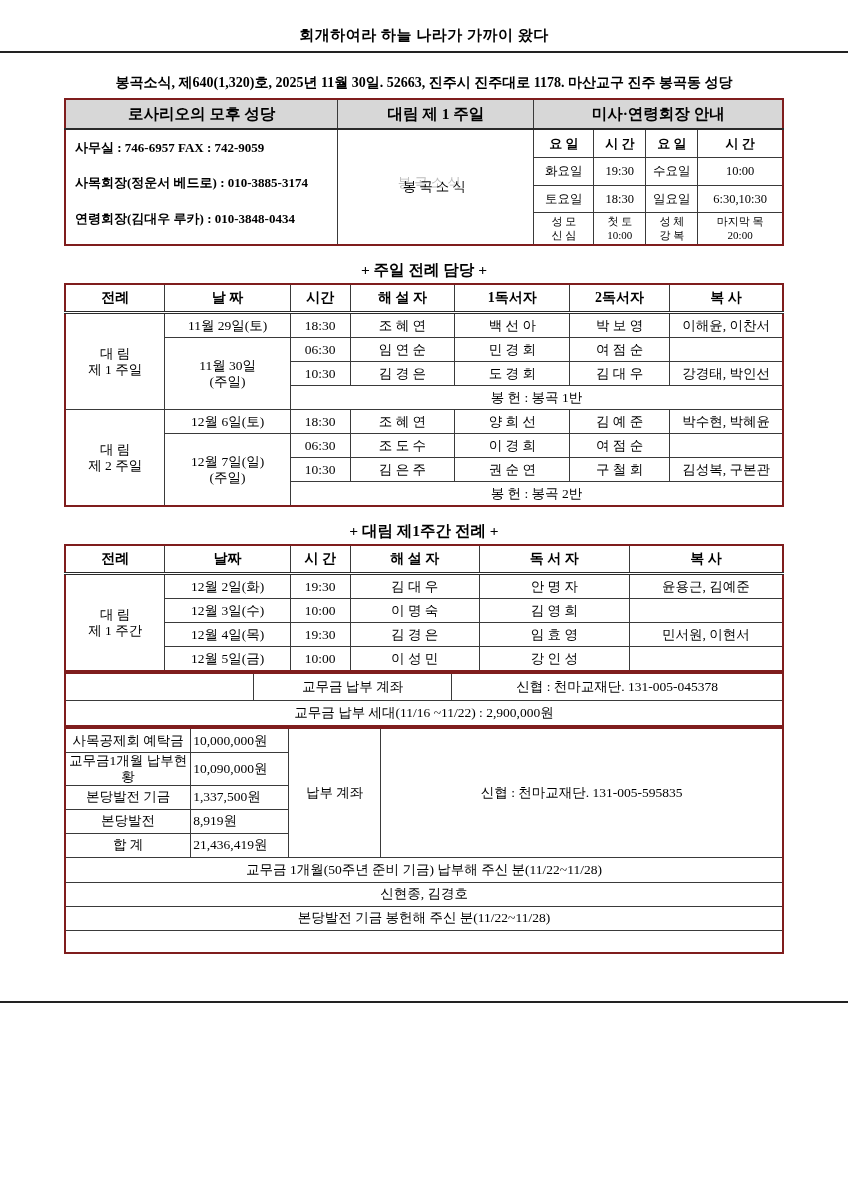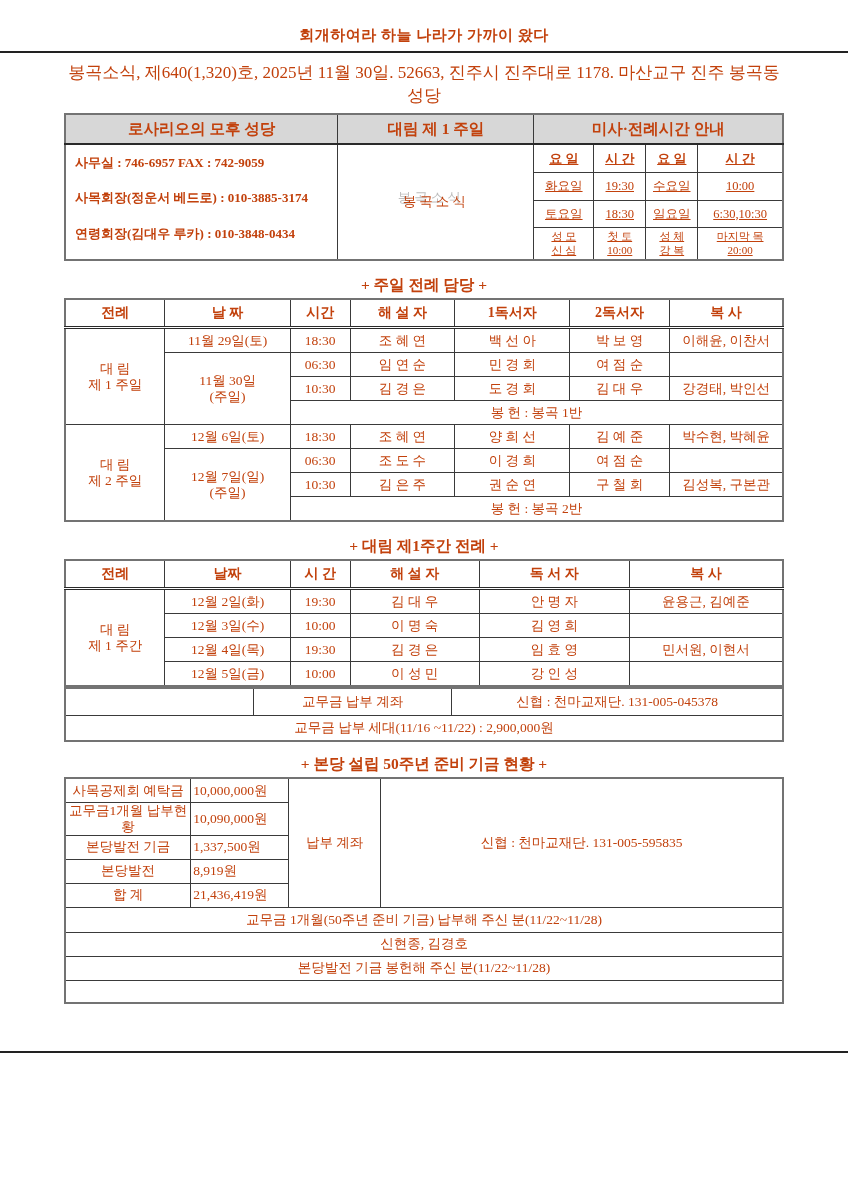--- a/index.html
+++ b/index.html
@@ -1,41 +1,41 @@
 <!DOCTYPE html>
 <html><head>
 <meta charset="utf-8">
 <style>
   html,body{margin:0;padding:0;background:#888;}
   .page{
     width:848px;height:1200px;background:#ffffff;margin:0 auto;
-    font-family:"Liberation Serif","DejaVu Serif",serif;color:#c2410c;
+    font-family:"Liberation Serif","DejaVu Serif",serif;color:#000000;
     position:relative;overflow:hidden;
   }
   .content{width:720px;margin:0 auto;}
   
   .motto{padding-top:26px;text-align:center;font-weight:800;font-size:15px;letter-spacing:.5px;}
   .full-rule{border-top:2px solid #222;margin-top:6px;}
-  .issue-line{margin-top:8px;text-align:center;font-weight:normal;font-size:17px;}
-  
-  table.tbl{border-collapse:collapse;width:100%;table-layout:fixed;border:2px solid #737373;}
+  .issue-line{margin-top:21px;text-align:center;font-weight:bold;font-size:14px;}
+  
+  table.tbl{border-collapse:collapse;width:100%;table-layout:fixed;border:2px solid #7f1d1d;}
   table.tbl td{border:1px solid #3a3a3a;text-align:center;vertical-align:middle;
                font-size:13.5px;padding:0 2px;height:23px;line-height:1.18;overflow:hidden;}
   tr.hd td{height:26px;font-weight:bold;font-size:14px;border-bottom:3px double #2a2a2a;}
   .ml{white-space:pre-line;}
   
   .masthead{margin-top:6px;}
   .masthead td.mhd{background:#d7d7d7;font-weight:bold;font-size:15.5px;height:28px;border-bottom:2px solid #2a2a2a;}
   .masthead td.body{height:114px;padding:0;}
   .contacts{display:flex;flex-direction:column;justify-content:space-around;height:100%;
             padding:0 4px 8px 9px;box-sizing:border-box;text-align:left;}
   .contacts div{font-size:13px;font-weight:600;white-space:nowrap;}
   .logo-cell{font-size:48px;letter-spacing:3px;font-weight:500;
              text-shadow:-5px -4px 0 #bdbdbd;}
-  table.mini{border-collapse:collapse;width:100%;height:114px;table-layout:fixed;text-decoration:underline;}
+  table.mini{border-collapse:collapse;width:100%;height:114px;table-layout:fixed;}
   table.mini td{border:1px solid #3a3a3a;font-size:12.5px;text-align:center;vertical-align:middle;padding:0 1px;}
   table.mini tr td:first-child{border-left:0;}
   table.mini tr td:last-child{border-right:0;}
   table.mini tr:first-child td{border-top:0;font-weight:bold;font-size:13px;height:23px;}
   table.mini tr:last-child td{border-bottom:0;font-size:11px;height:20px;line-height:1.2;}
   
   .sec-title{text-align:center;font-weight:bold;font-size:15.5px;margin:14px 0 2px 0;}
   .sec-title.gap-lg{margin-top:33px;}
   
   .t3 td.tall{height:26px;}
@@ -61,21 +61,21 @@
     <table class="tbl masthead">
       <colgroup>
           <col style="width:38%">
           <col style="width:27.3%">
           <col style="width:34.7%">
         </colgroup>
       <tbody>
           <tr>
         <td class="mhd">로사리오의 모후 성당</td>
         <td class="mhd">대림 제 1 주일</td>
-        <td class="mhd">미사·전례시간 안내</td>
+        <td class="mhd">미사·연령회장 안내</td>
       </tr>
       <tr>
         <td class="body">
           <div class="contacts">
             <div>사무실 : 746-6957 FAX : 742-9059</div>
             <div>사목회장(정운서 베드로) : 010-3885-3174</div>
             <div>연령회장(김대우 루카) : 010-3848-0434</div>
           </div>
         </td>
         <td class="body logo-cell">봉곡소식</td>
@@ -269,21 +269,20 @@
         <td class="tall" colspan="2"></td>
         <td class="tall">교무금 납부 계좌</td>
         <td class="tall">신협 : 천마교재단. 131-005-045378</td>
       </tr>
       <tr>
         <td colspan="4" style="height:24px">교무금 납부 세대(11/16 ~11/22) : 2,900,000원</td>
       </tr>
     </tbody>
       </table>
 
-    <div class="sec-title" style="margin-top:12px">+ 본당 설립 50주년 준비 기금 현황 +</div>
     <table class="tbl t4">
       <colgroup>
           <col style="width:17.5%">
           <col style="width:13.6%">
           <col style="width:12.9%">
           <col style="width:56%">
         </colgroup>
       <tbody>
           <tr>
         <td>사목공제회 예탁금</td>

